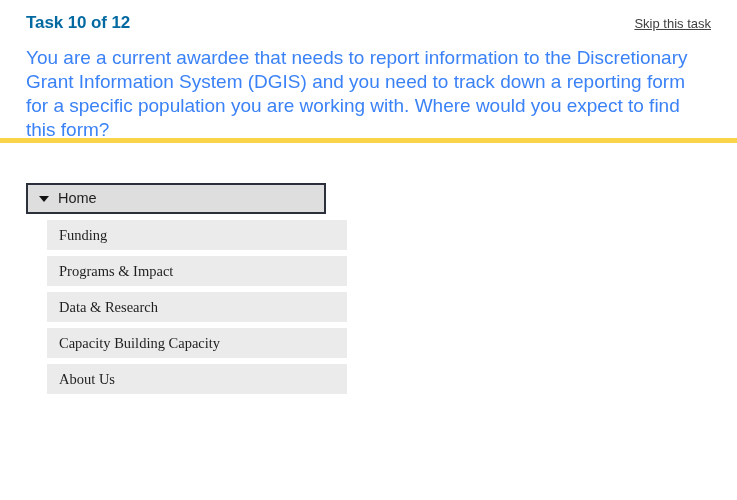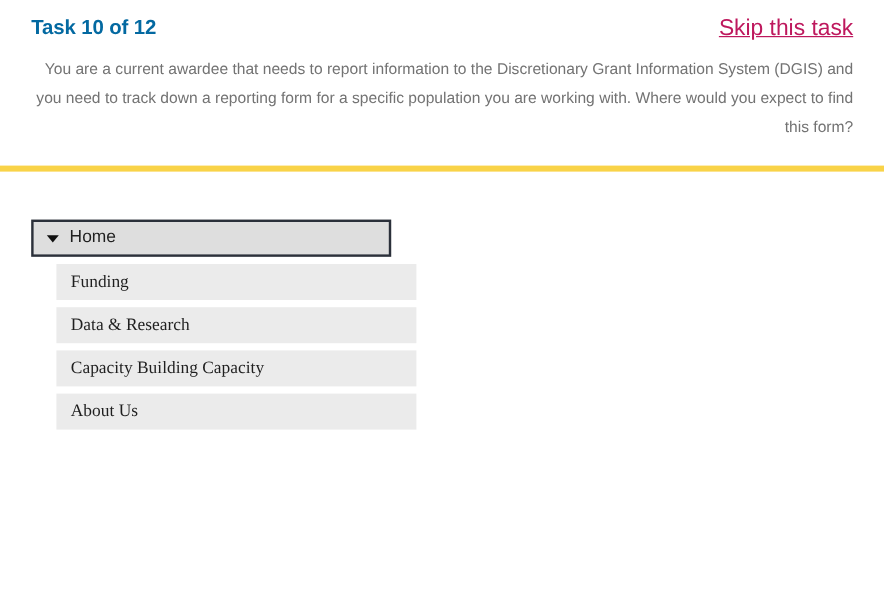--- a/index.html
+++ b/index.html
@@ -31,35 +31,34 @@
   }
   .task-title {
     font-size: 17px;
     font-weight: bold;
     color: #0369a1;
     letter-spacing: -0.1px;
     line-height: 22px;
     margin: 0;
   }
   .skip-link {
-    font-size: 19px;
-    color: #be185d;
+    font-size: 13px;
+    color: #404040;
     text-decoration: underline;
     line-height: 18px;
     padding-top: 3px;
     cursor: pointer;
     white-space: nowrap;
   }
   .task-prompt {
-    font-size: 13px;
+    font-size: 19px;
     line-height: 24px;
-    color: #737373;
+    color: #3b82f6;
     margin: 12px 0 0 0;
     max-width: 690px;
-    text-align: right;
   }
 
   
   .divider-bar {
     position: absolute;
     left: 0;
     top: 138px;
     width: 737px;
     height: 5px;
     background: #f9d348;
@@ -145,20 +144,23 @@
   <div class="tree-root">
     <span class="caret-icon"></span>
     <span class="tree-root-label">Home</span>
   </div>
 
   <ul class="tree-children">
     <li class="tree-child">
       <span class="tree-child-label">Funding</span>
     </li>
     <li class="tree-child">
+      <span class="tree-child-label">Programs &amp; Impact</span>
+    </li>
+    <li class="tree-child">
       <span class="tree-child-label">Data &amp; Research</span>
     </li>
     <li class="tree-child">
       <span class="tree-child-label">Capacity Building Capacity</span>
     </li>
     <li class="tree-child">
       <span class="tree-child-label">About Us</span>
     </li>
   </ul>
 

